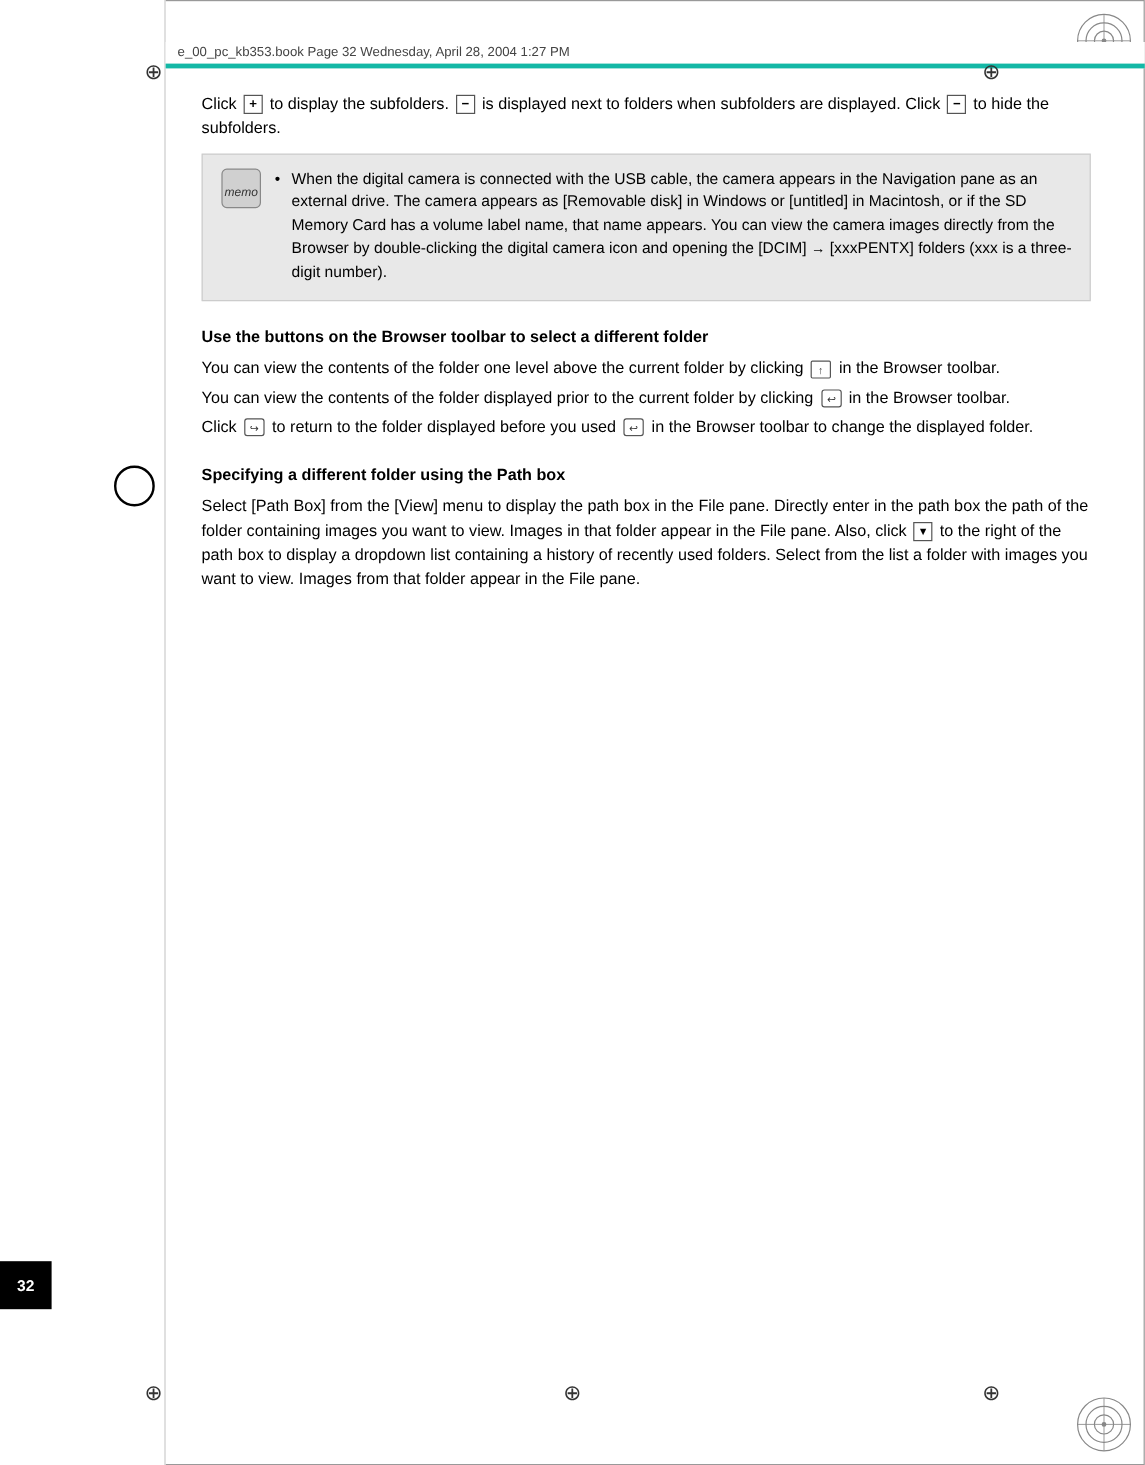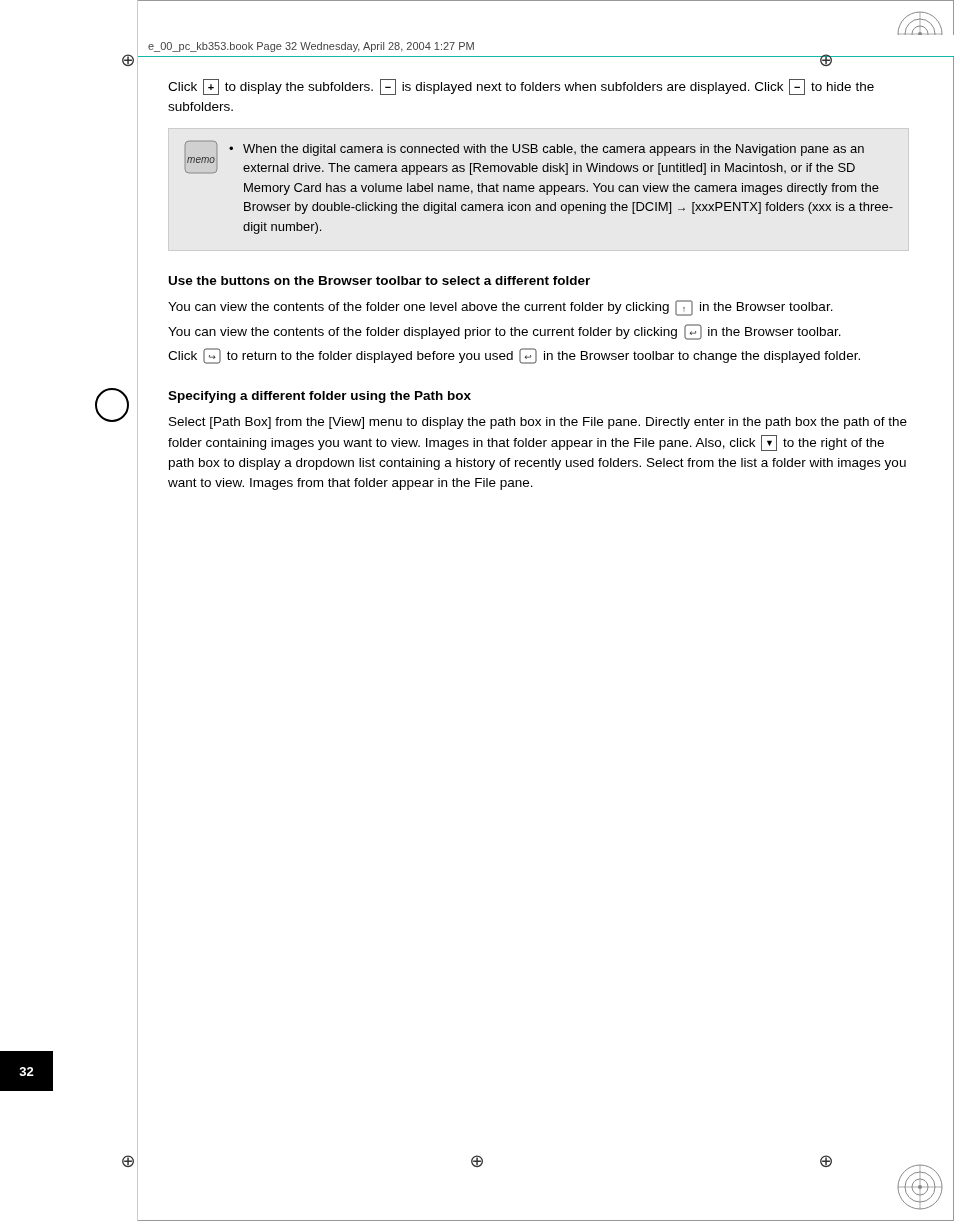--- a/index.html
+++ b/index.html
@@ -69,21 +69,21 @@
       height: 1221px;
       background: #ffffff;
       border-right: 1px solid #ccc;
     }
 
     
     .page-number-tab {
       position: absolute;
       bottom: 130px;
       left: 0;
-      width: 53px;
+      width: 43px;
       height: 40px;
       background: #000000;
       display: flex;
       align-items: center;
       justify-content: center;
     }
 
     
     .sidebar-circle {
       position: absolute;
@@ -97,21 +97,21 @@
     }
 
     
     .header-bar {
       position: absolute;
       top: 35px;
       left: 138px;
       right: 0;
       height: 22px;
       background: #ffffff;
-      border-bottom: 1px solid #14b8a6;
+      border-bottom: 4px solid #14b8a6;
       display: flex;
       align-items: center;
       padding: 0 10px;
     }
 
     
     .content-area {
       position: absolute;
       top: 57px;
       left: 138px;

